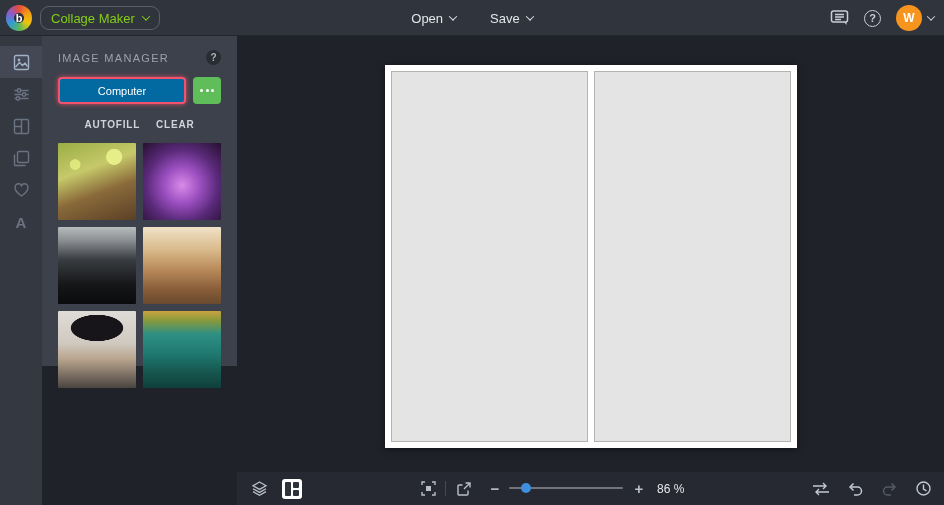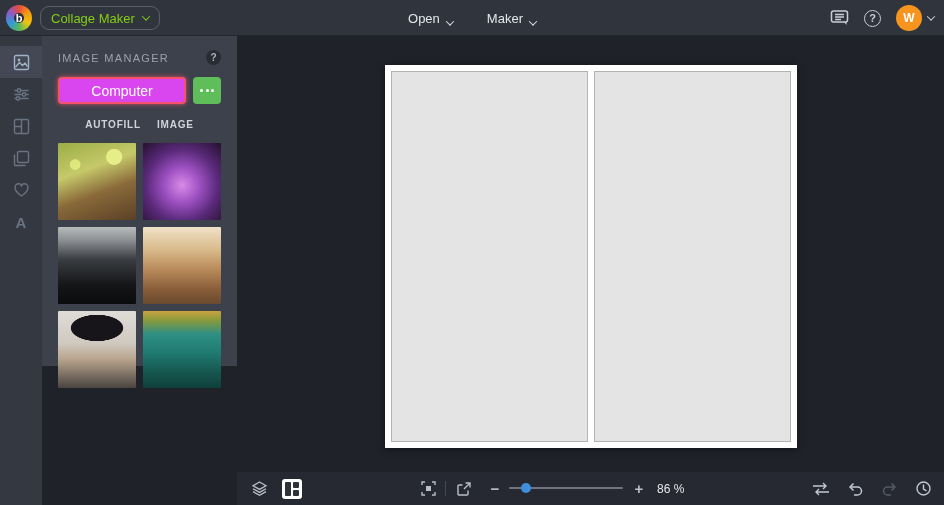--- a/index.html
+++ b/index.html
@@ -15,21 +15,21 @@
           background:conic-gradient(#e74c3c,#f39c12,#f1c40f,#57b95c,#3498db,#8e5ac8,#e74c3c);
           display:flex; align-items:center; justify-content:center;
           color:#fff; font-weight:bold; font-size:14px; }
   .logo::after{ content:""; position:absolute; inset:8px; border-radius:50%; background:#2b2f38; }
   .logo span{ position:relative; z-index:1; font-size:11px; }
   .app-menu-btn { position:absolute; left:40px; top:6px; height:24px; padding:0 10px;
                   border:1px solid #5a5f69; border-radius:9px; color:#84cc16; font-size:13px;
                   display:flex; align-items:center; gap:8px; }
   .center-controls { position:absolute; left:0; right:0; top:0; height:36px;
                      display:flex; justify-content:center; align-items:center; gap:34px; }
-  .txt-btn { color:#e3e6eb; font-size:13px; display:flex; align-items:flex-end; gap:7px; }
+  .txt-btn { color:#e3e6eb; font-size:13px; display:flex; align-items:center; gap:7px; }
   .chev { display:inline-block; width:6px; height:6px;
           border-right:1.5px solid currentColor; border-bottom:1.5px solid currentColor;
           transform:rotate(45deg) translate(-1px,-1px); }
   .top-right { position:absolute; right:10px; top:0; height:36px;
                display:flex; align-items:center; gap:15px; }
   .icon-btn { color:#c9cdd5; display:flex; align-items:center; justify-content:center; }
   .help-circle { width:17px; height:17px; border-radius:50%; border:1.5px solid #c9cdd5;
                  color:#c9cdd5; font-size:11px; font-weight:bold;
                  display:flex; align-items:center; justify-content:center; }
   .avatar-wrap { display:flex; align-items:center; gap:6px; }
@@ -47,23 +47,23 @@
 
   
   .panel { position:absolute; left:42px; top:36px; width:195px; height:330px;
            background:#3c414b; display:flex; flex-direction:column; }
   .panel-header { display:flex; align-items:center; justify-content:space-between;
                   padding:14px 16px 12px; }
   .panel-title { color:#9ba1ac; font-size:11px; letter-spacing:1.3px; }
   .panel-help { width:15px; height:15px; border-radius:50%; background:#282c33; color:#aeb4bd;
                 font-size:10px; font-weight:bold; display:flex; align-items:center; justify-content:center; }
   .btn-row { display:flex; gap:7px; padding:0 16px; }
-  .computer-btn { flex:1; height:27px; background:#d946ef; border:2px solid #f4516c;
+  .computer-btn { flex:1; height:27px; background:#0369a1; border:2px solid #f4516c;
                   box-shadow:0 0 5px rgba(244,81,108,.85); border-radius:4px;
-                  color:#fff; font-size:14px; display:flex; align-items:center; justify-content:center; }
+                  color:#fff; font-size:11px; display:flex; align-items:center; justify-content:center; }
   .more-btn { width:28px; height:27px; background:#5fbe5a; border-radius:4px;
               display:flex; align-items:center; justify-content:center; gap:2.5px; }
   .more-btn i { width:3px; height:3px; border-radius:50%; background:#fff; }
   .search-btn { margin:21px 16px 0; height:27px; border:1px solid #5c616b; border-radius:4px;
                 color:#e6e8ec; font-size:13px; }
   .autofill-row { display:flex; justify-content:center; align-items:center; gap:16px; margin-top:15px; }
   .mini-label { color:#d0d4da; font-size:10px; font-weight:bold; letter-spacing:.8px; }
   .thumbs { display:grid; grid-template-columns:repeat(2,78px); gap:7px; padding:13px 16px 0; }
   .thumb { width:78px; height:77px; border-radius:1px; }
   .t1 { background:
@@ -122,21 +122,21 @@
       <span>Collage Maker</span>
       <span class="chev"></span>
     </button>
 
     <div class="center-controls">
       <button class="txt-btn">
         <span>Open</span>
         <span class="chev"></span>
       </button>
       <button class="txt-btn">
-        <span>Maker</span>
+        <span>Save</span>
         <span class="chev"></span>
       </button>
     </div>
 
     <div class="top-right">
       <button class="icon-btn">
         <svg width="19" height="18" viewBox="0 0 19 18" fill="none" stroke="currentColor" stroke-width="1.5">
           <rect x="1.5" y="2" width="16" height="11" rx="2"></rect>
           <path d="M5 5.5h9M5 8h9M5 10.5h6"></path>
           <path d="M14 13l2.5 3v-3" fill="currentColor" stroke="none"></path>
@@ -205,21 +205,21 @@
       <button class="more-btn">
         <i></i>
           <i></i>
           <i></i>
       </button>
     </div>
 
 
     <div class="autofill-row">
       <button class="mini-label">AUTOFILL</button>
-      <button class="mini-label">IMAGE</button>
+      <button class="mini-label">CLEAR</button>
     </div>
 
     <div class="thumbs">
       <div class="thumb t1" title="woman-portrait-green-bokeh"></div>
       <div class="thumb t2" title="purple-succulent-flower"></div>
       <div class="thumb t3" title="vintage-camera"></div>
       <div class="thumb t4" title="woman-flower-crown"></div>
       <div class="thumb t5" title="woman-black-hat"></div>
       <div class="thumb t6" title="teal-vintage-truck"></div>
     </div>

